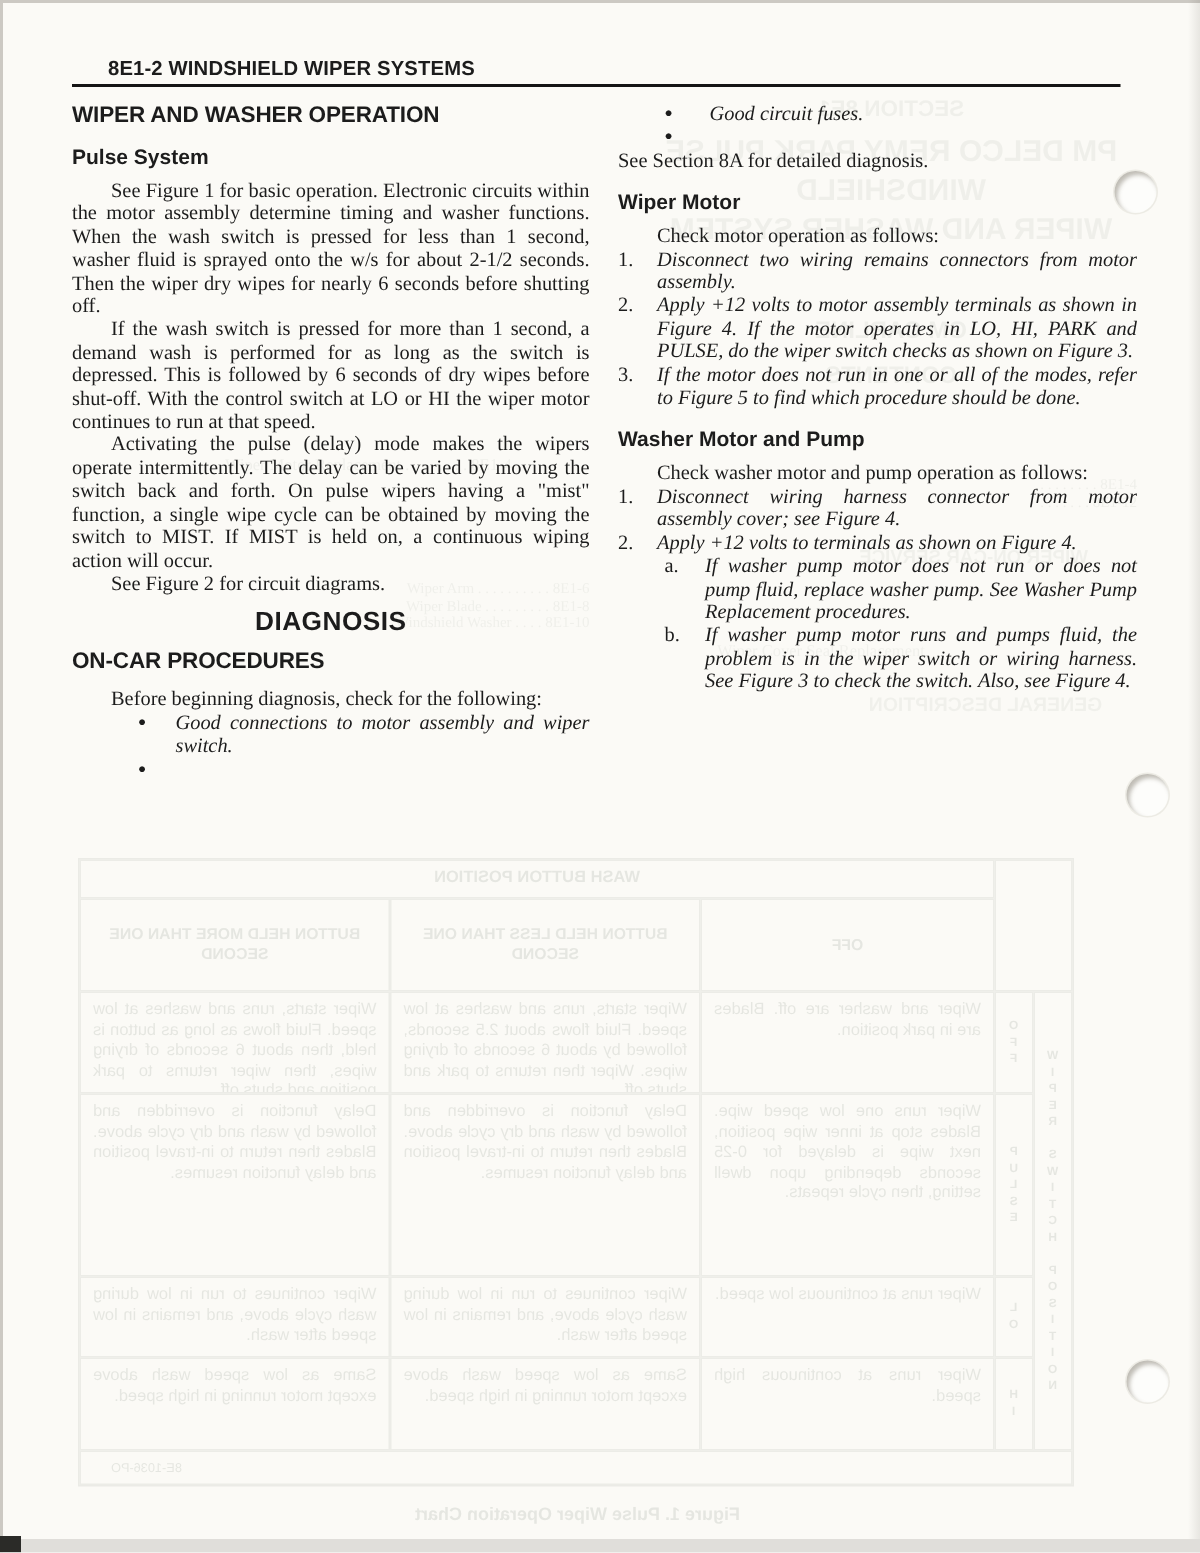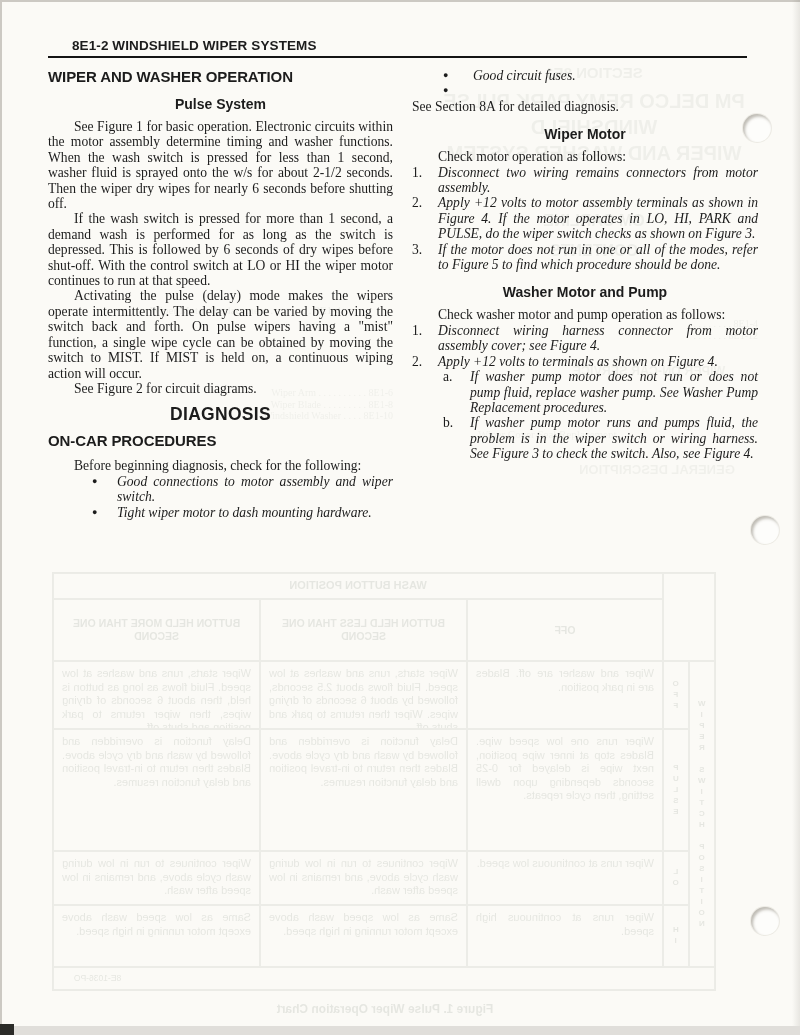--- a/index.html
+++ b/index.html
@@ -26,21 +26,21 @@
     font-size:13.5px;letter-spacing:0.1px;margin-left:24px;}
   .hdr-rule{position:absolute;left:48px;top:56px;width:699px;height:2.4px;background:#141414;z-index:3;}
   
   .col{position:absolute;top:68px;z-index:3;font-size:13.6px;line-height:15.4px;
     text-align:justify;}
   .col-l{left:48px;width:345px;}
   .col-r{left:412px;width:346px;}
   .h1{font-family:"Liberation Sans","DejaVu Sans",sans-serif;font-weight:bold;
     font-size:15px;line-height:18px;text-align:left;letter-spacing:-0.1px;margin:0 0 10px 0;}
   .h2{font-family:"Liberation Sans","DejaVu Sans",sans-serif;font-weight:bold;
-    font-size:14px;line-height:17px;text-align:center;margin:12px 0 6px 0;}
+    font-size:14px;line-height:17px;text-align:left;margin:12px 0 6px 0;}
   .hC{font-family:"Liberation Sans","DejaVu Sans",sans-serif;font-weight:bold;
     font-size:17.5px;line-height:21px;text-align:center;letter-spacing:0.3px;margin:8px 0 7px 0;}
   .p{margin:0;text-indent:26px;}
   .p.noind{text-indent:0;}
   .li{display:flex;margin:0;}
   .li .mk{flex:0 0 auto;text-align:left;}
   .li .tx{flex:1 1 auto;text-align:justify;font-style:italic;}
   .blt{font-size:9px;line-height:15.4px;}
   .bl-l{padding-left:44px;}  .bl-l .mk{width:25px;}
   .bl-r{padding-left:31px;}  .bl-r .mk{width:30px;}
@@ -157,21 +157,20 @@
     <p class="p">See Figure 2 for circuit diagrams.</p>
     <div class="hC">DIAGNOSIS</div>
     <div class="h1" style="margin-bottom:8px;">ON-CAR PROCEDURES</div>
     <p class="p">Before beginning diagnosis, check for the following:</p>
     <div class="li bl-l">
       <span class="mk blt">●</span>
       <span class="tx">Good connections to motor assembly and wiper switch.</span>
     </div>
     <div class="li bl-l">
       <span class="mk blt">●</span>
-      <span class="tx">Tight wiper motor to dash mounting hardware.</span>
     </div>
   </div>
 
   <div class="col col-r">
     <div class="li bl-r">
       <span class="mk blt">●</span>
       <span class="tx">Good circuit fuses.</span>
     </div>
     <div class="li bl-r">
       <span class="mk blt">●</span>

